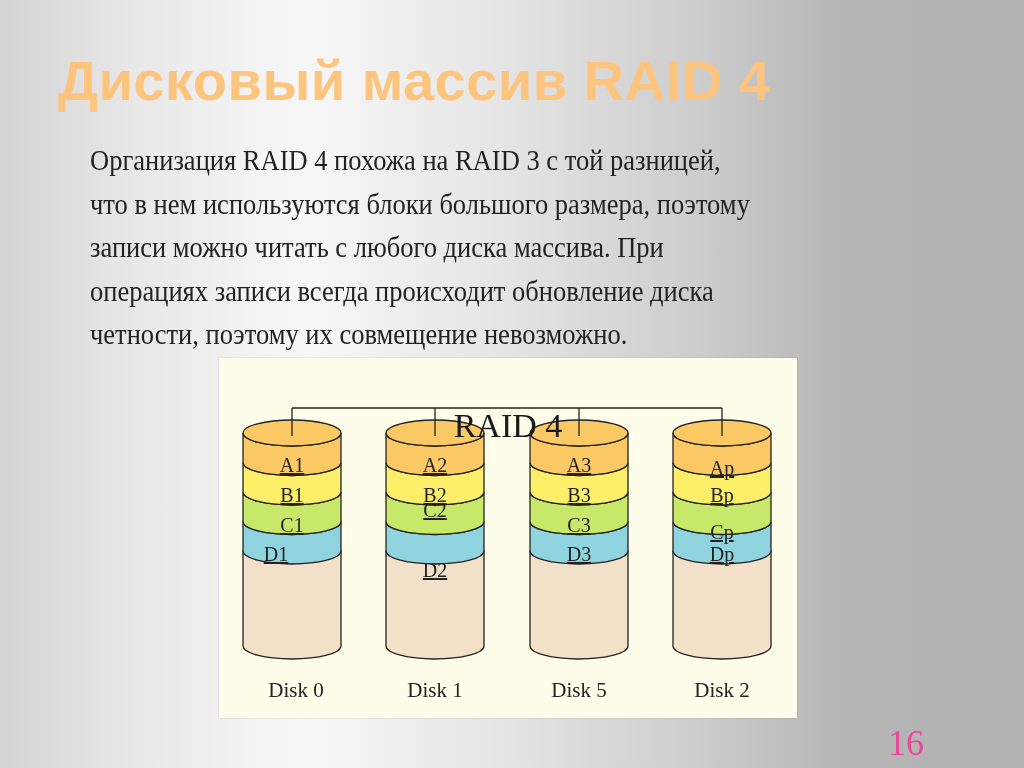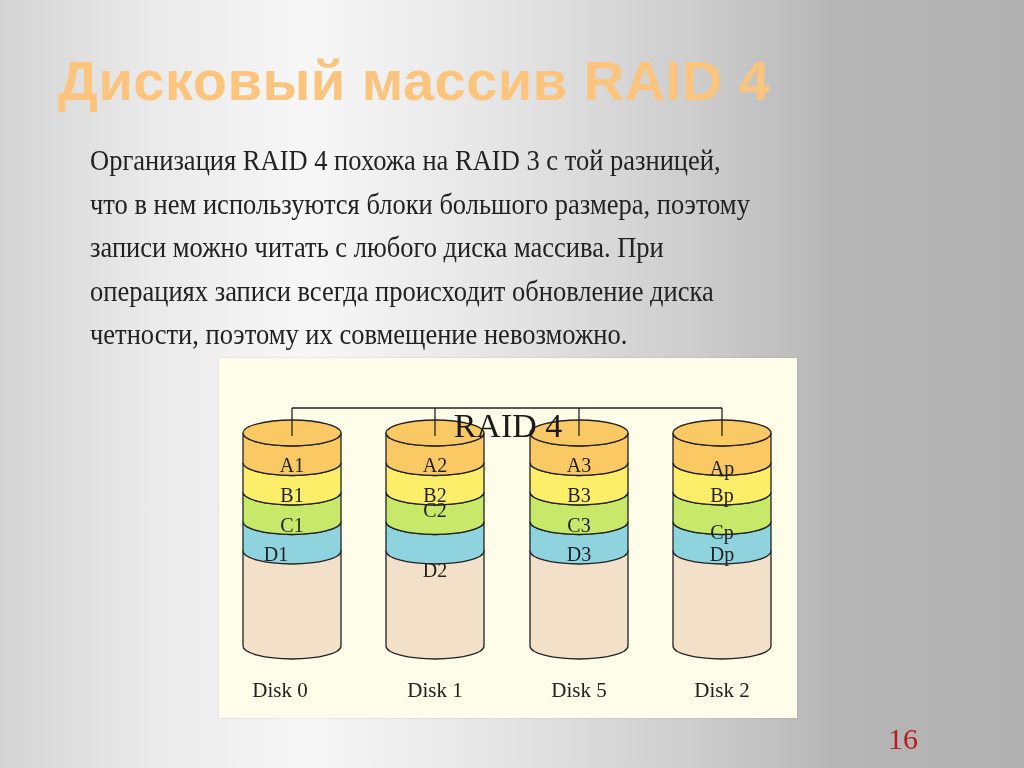--- a/index.html
+++ b/index.html
@@ -28,25 +28,25 @@
   .diagram-title {
     position: absolute; left: 0; top: 6px; width: 100%; text-align: center;
     font-size: 34px; color: #1a1a1a; font-family: "Liberation Serif", serif; margin-top: 43px;
   }
   .disk-label {
     position: absolute; top: 320px; width: 100px; text-align: center;
     font-size: 21px; color: #222;
   }
   .seg-label {
     position: absolute; width: 90px; text-align: center;
-    font-size: 20px; color: #222; line-height: 24px;
+    font-size: 20px; color: #222; line-height: 24px; text-decoration: underline;
   }
   .page-num {
     position: absolute; left: 888px; top: 722px;
-    font-size: 30px; color: #b91c1c;
+    font-size: 36px; color: #ec4899;
   }
 </style>
 </head>
 <body>
 
 <div class="title">Дисковый массив RAID 4</div>
 
 <div class="body-text">
   <p>Организация RAID 4 похожа на RAID 3 с той разницей,</p>
   <p>что в нем используются блоки большого размера, поэтому</p>
@@ -90,21 +90,21 @@
         <path d="M454,163.5 L454,193 A49,13 0 0 0 552,193 L552,163.5 A49,13 0 0 1 454,163.5 Z" fill="#8ed3de" stroke="#222222" stroke-width="1.3"></path>
         <path d="M454,134 L454,163.5 A49,13 0 0 0 552,163.5 L552,134 A49,13 0 0 1 454,134 Z" fill="#c8e86a" stroke="#222222" stroke-width="1.3"></path>
         <path d="M454,104.5 L454,134 A49,13 0 0 0 552,134 L552,104.5 A49,13 0 0 1 454,104.5 Z" fill="#fdee6a" stroke="#222222" stroke-width="1.3"></path>
         <path d="M454,75 L454,104.5 A49,13 0 0 0 552,104.5 L552,75 A49,13 0 0 1 454,75 Z" fill="#fbc964" stroke="#222222" stroke-width="1.3"></path>
         <ellipse cx="503" cy="75" rx="49" ry="13" fill="#fbc964" stroke="#222222" stroke-width="1.3"></ellipse>
         <line x1="503" y1="50" x2="503" y2="78" stroke="#222222" stroke-width="1.3"></line>
       </g>
     </svg>
   <div class="diagram-title">RAID 4</div>
 
-  <div class="disk-label" style="left:11px">Disk 0</div>
+  <div class="disk-label" style="left:27px">Disk 0</div>
   <div class="disk-label" style="left:166px">Disk 1</div>
   <div class="disk-label" style="left:310px">Disk 5</div>
   <div class="disk-label" style="left:453px">Disk 2</div>
 
   <div class="seg-label" style="left:28px;top:95px">A1</div>
   <div class="seg-label" style="left:28px;top:125px">B1</div>
   <div class="seg-label" style="left:28px;top:155px">C1</div>
   <div class="seg-label" style="left:12px;top:184px">D1</div>
 
   <div class="seg-label" style="left:171px;top:95px">A2</div>

